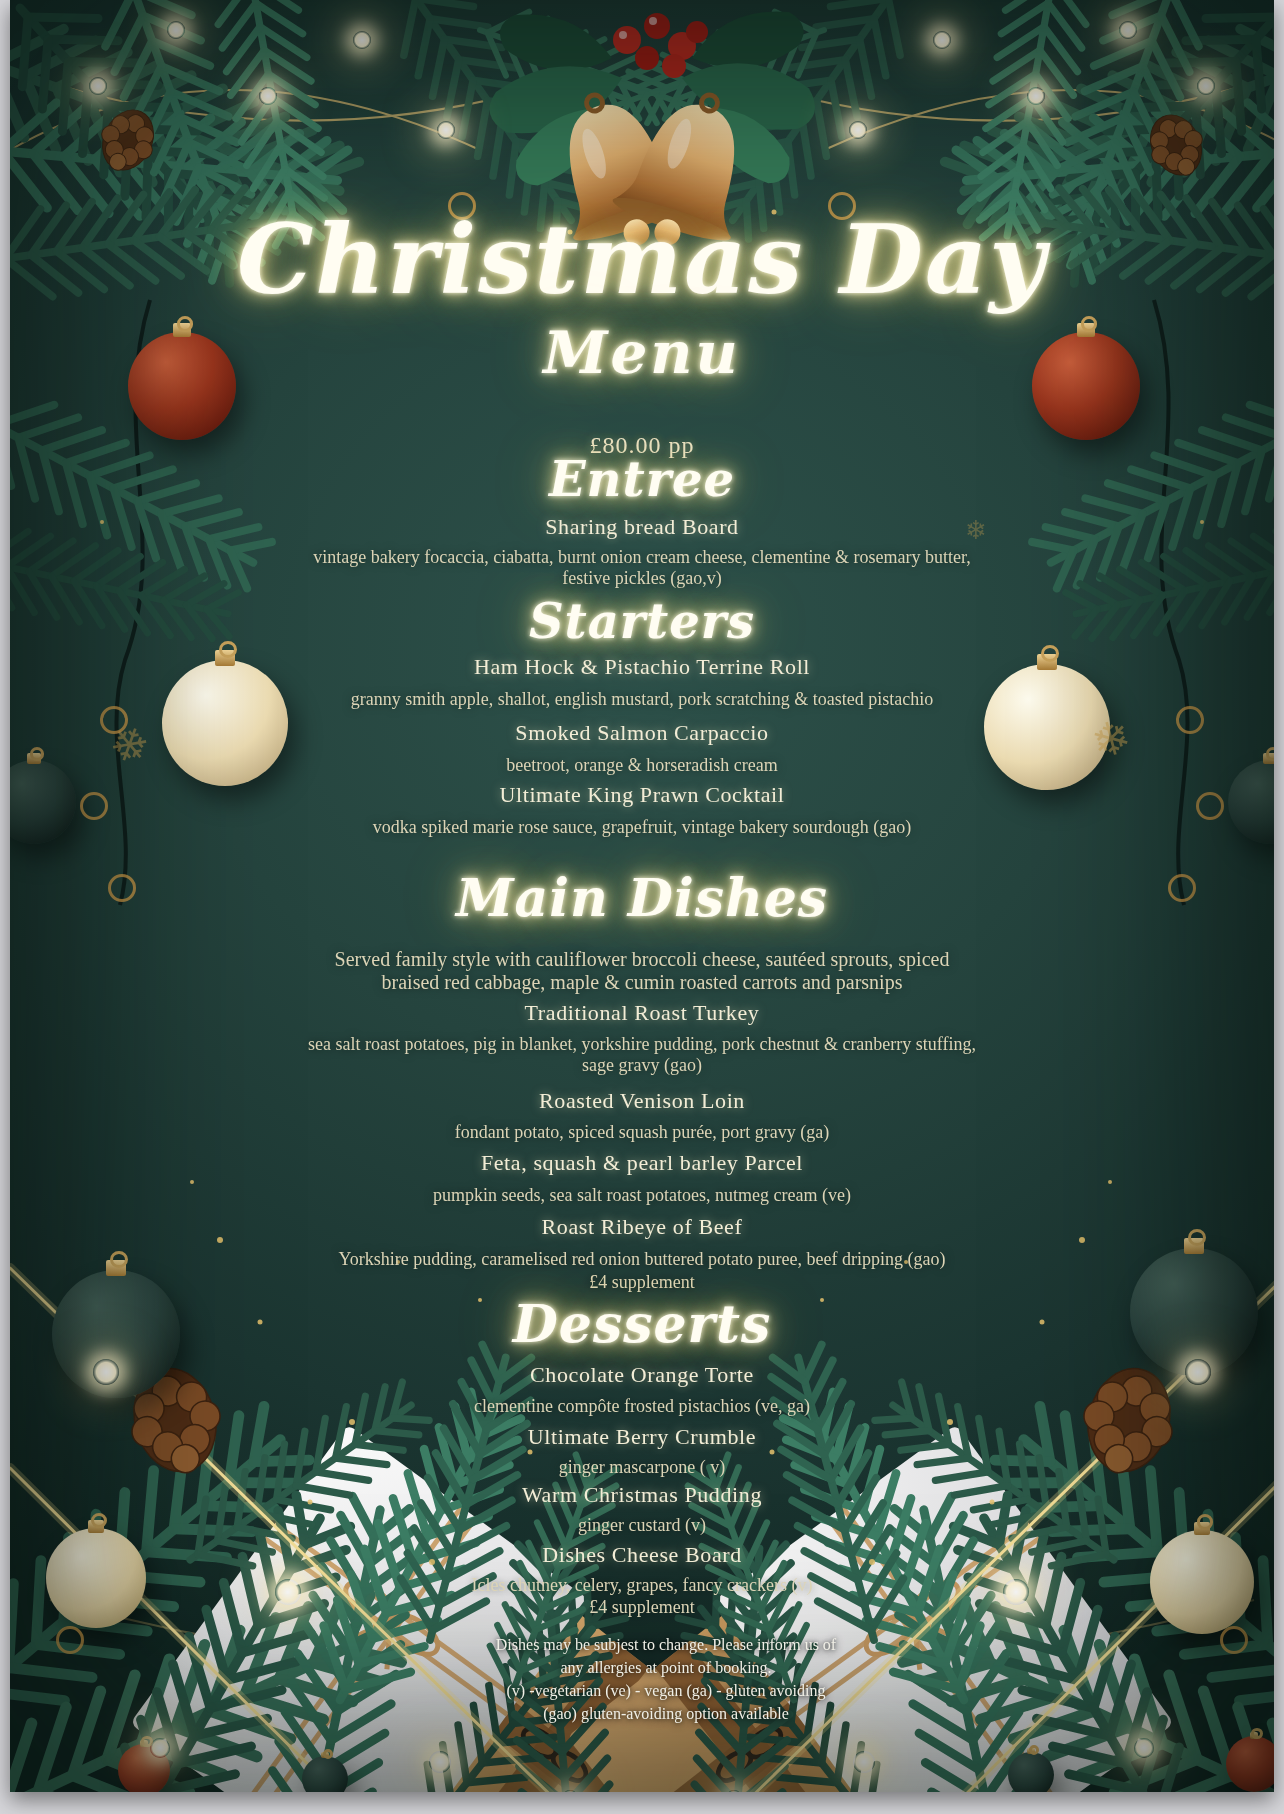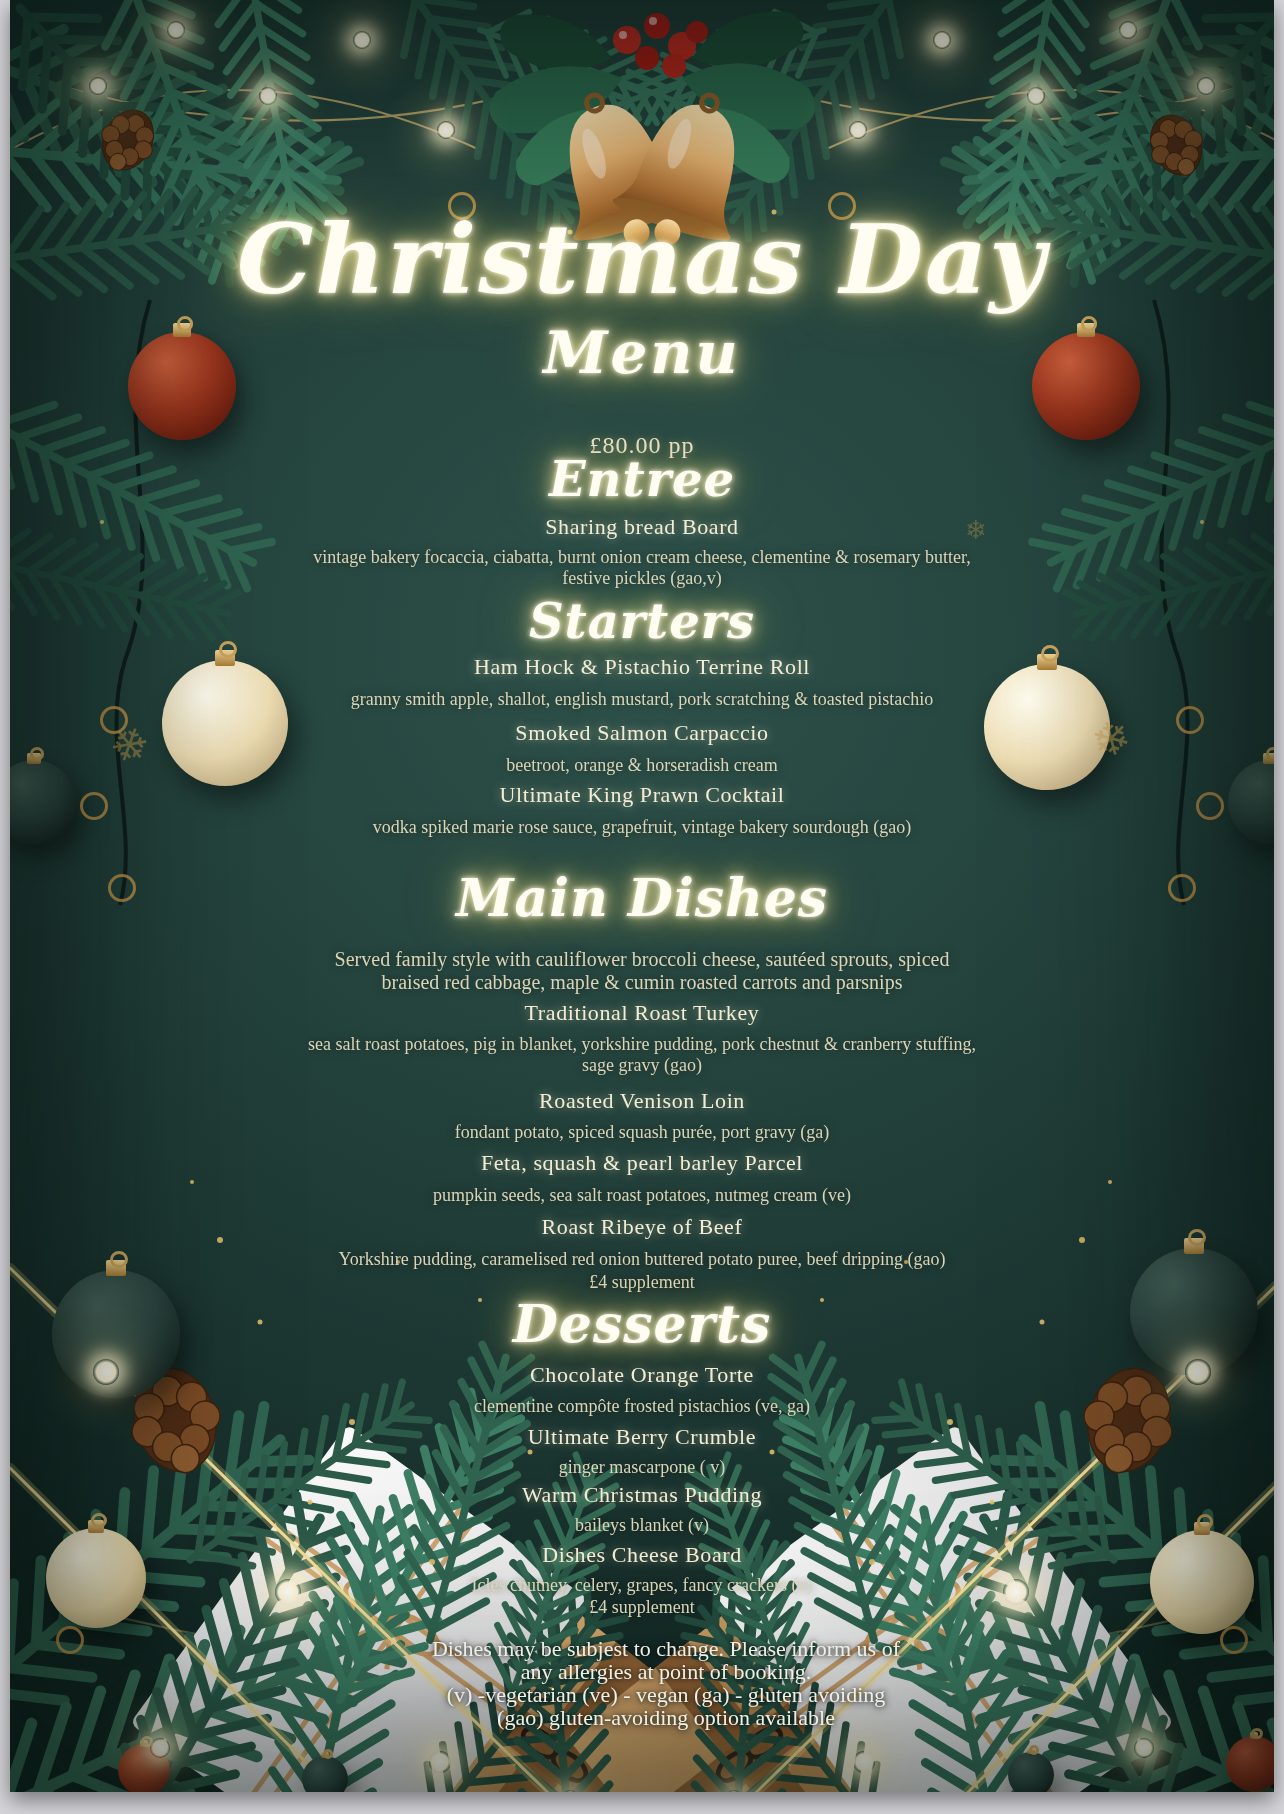--- a/index.html
+++ b/index.html
@@ -44,21 +44,21 @@
     font-family:"DejaVu Serif", serif;font-style:italic;font-weight:700;color:#fffdf2;
     text-shadow:0 0 5px rgba(255,252,224,.95),0 0 16px rgba(255,240,166,.9),
                 0 0 34px rgba(255,228,120,.62),0 0 62px rgba(255,228,120,.35);}
   .title{font-size:96px;letter-spacing:2px;}
   .subtitle{font-size:58px;letter-spacing:3px;}
   .heading{font-size:48px;letter-spacing:1px;}
   .heading-lg{font-size:52px;letter-spacing:1px;}
   .price{font-size:24px;color:#e8e0c4;letter-spacing:1px;text-shadow:0 0 8px rgba(255,246,200,.4);}
   .dish{font-size:22px;letter-spacing:.6px;color:#f3edd6;text-shadow:0 0 10px rgba(255,246,200,.5);}
   .desc{font-size:18px;color:#dcd4b6;text-shadow:0 0 8px rgba(16,34,30,.6);}
-  .foot{font-size:22px;color:#f0efe6;text-shadow:0 1px 8px rgba(8,18,16,.85),0 0 4px rgba(8,18,16,.6);margin-left:48px;}
+  .foot{font-size:16px;color:#f0efe6;text-shadow:0 1px 8px rgba(8,18,16,.85),0 0 4px rgba(8,18,16,.6);margin-left:48px;}
 </style>
 </head>
 <body>
 
 <div class="poster">
 
   <svg class="decor-svg" width="1284" height="1814" viewBox="0 0 1284 1814" aria-hidden="true">
     <defs>
       <g id="frond" fill="none" stroke-linecap="round" stroke-width="6">
         <path d="M0 0 L225 0"></path>
@@ -320,21 +320,21 @@
     <div class="line dish" style="top:1214px">Roast Ribeye of Beef</div>
     <div class="line desc narrow" style="top:1249px;max-width:880px">Yorkshire pudding, caramelised red onion buttered potato puree, beef dripping (gao)</div>
     <div class="line desc" style="top:1272px">£4 supplement</div>
 
     <div class="line script heading-lg" style="top:1294px">Desserts</div>
     <div class="line dish" style="top:1362px">Chocolate Orange Torte</div>
     <div class="line desc" style="top:1396px">clementine compôte frosted pistachios (ve, ga)</div>
     <div class="line dish" style="top:1424px">Ultimate Berry Crumble</div>
     <div class="line desc" style="top:1457px">ginger mascarpone ( v)</div>
     <div class="line dish" style="top:1482px">Warm Christmas Pudding</div>
-    <div class="line desc" style="top:1515px">baileys blanket (v)</div>
+    <div class="line desc" style="top:1515px">ginger custard (v)</div>
     <div class="line dish" style="top:1542px">Dishes Cheese Board</div>
     <div class="line desc" style="top:1575px">Icles chutney, celery, grapes, fancy crackers (v)</div>
     <div class="line desc" style="top:1597px">£4 supplement</div>
 
     <div class="line foot" style="top:1636px">Dishes may be subjest to change. Please inform us of</div>
     <div class="line foot" style="top:1659px">any allergies at point of booking.</div>
     <div class="line foot" style="top:1682px">(v) -vegetarian (ve) - vegan (ga) - gluten avoiding</div>
     <div class="line foot" style="top:1705px">(gao) gluten-avoiding option available</div>
   </div>
 </div>

